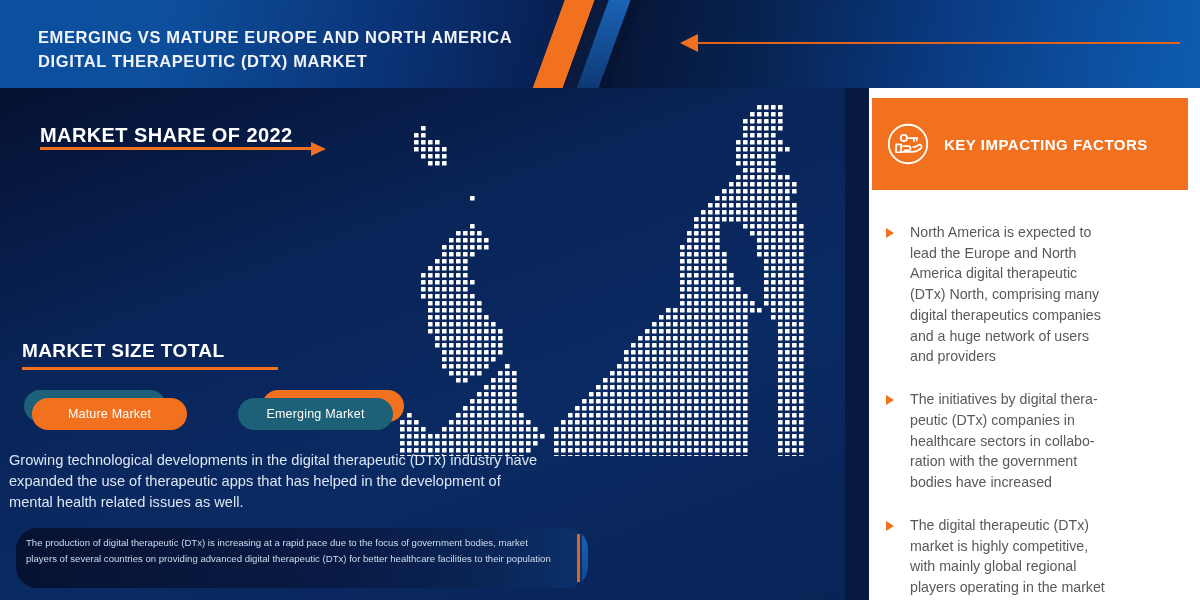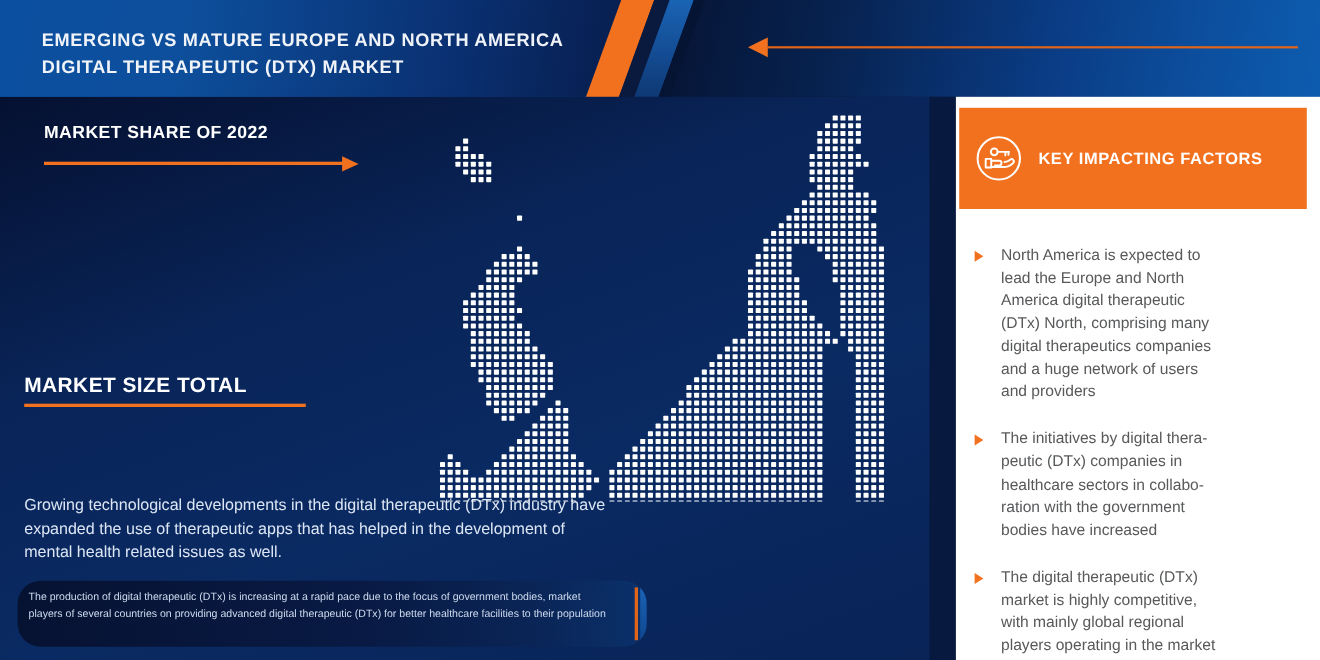--- a/index.html
+++ b/index.html
@@ -98,23 +98,24 @@
   }
 
   
   .market-share {
     position: absolute;
     left: 40px; top: 112px;
     width: 270px;
   }
   .market-share-title {
     color: #ffffff;
-    font-size: 16px;
+    font-size: 20px;
     font-weight: 700;
     letter-spacing: 0.4px;
+    margin-top: 12px;
   }
   .share-arrow-wrap {
     position: absolute;
     left: 0; top: 30px;
     width: 1200px; height: 14px;
   }
   .share-arrow-line {
     position: absolute;
     left: 0; top: 5px;
     width: 272px; height: 3px;
@@ -182,21 +183,21 @@
     background: #f2711f;
   }
   .pill-emerging {
     left: 220px; top: 10px;
     width: 155px; height: 32px;
     background: #1d6179;
   }
 
   .lead-para {
     position: absolute;
-    left: 22px; top: 450px;
+    left: 9px; top: 450px;
     width: 530px;
     color: #dce6f4;
     font-size: 14.6px;
     line-height: 1.45;
   }
 
   
   .footnote {
     position: absolute;
     left: 16px; top: 528px;
@@ -321,20 +322,30 @@
       <div class="share-arrow-line"></div>
       <div class="share-arrow-head"></div>
     </div>
   </div>
 
   <div class="market-size">
     <div class="market-size-title">MARKET SIZE TOTAL</div>
     <div class="market-size-rule"></div>
   </div>
 
+  <div class="legend">
+    <div class="pill pill-shadow pill-mature-shadow"></div>
+    <div class="pill pill-front pill-mature">
+      <span>Mature Market</span>
+    </div>
+    <div class="pill pill-shadow pill-emerging-shadow"></div>
+    <div class="pill pill-front pill-emerging">
+      <span>Emerging Market</span>
+    </div>
+  </div>
 
   <div class="lead-para">Growing technological developments in the digital therapeutic (DTx) industry have expanded the use of therapeutic apps that has helped in the development of mental health related issues as well.</div>
 
   <div class="footnote">
     <div class="footnote-text">The production of digital therapeutic (DTx)  is increasing  at a rapid pace due to the focus of government bodies, market players of several countries on providing advanced digital therapeutic (DTx)  for better healthcare facilities to their population</div>
     <div class="footnote-bar-orange"></div>
     <div class="footnote-bar-blue"></div>
   </div>
 
   <div class="map-wrap">

